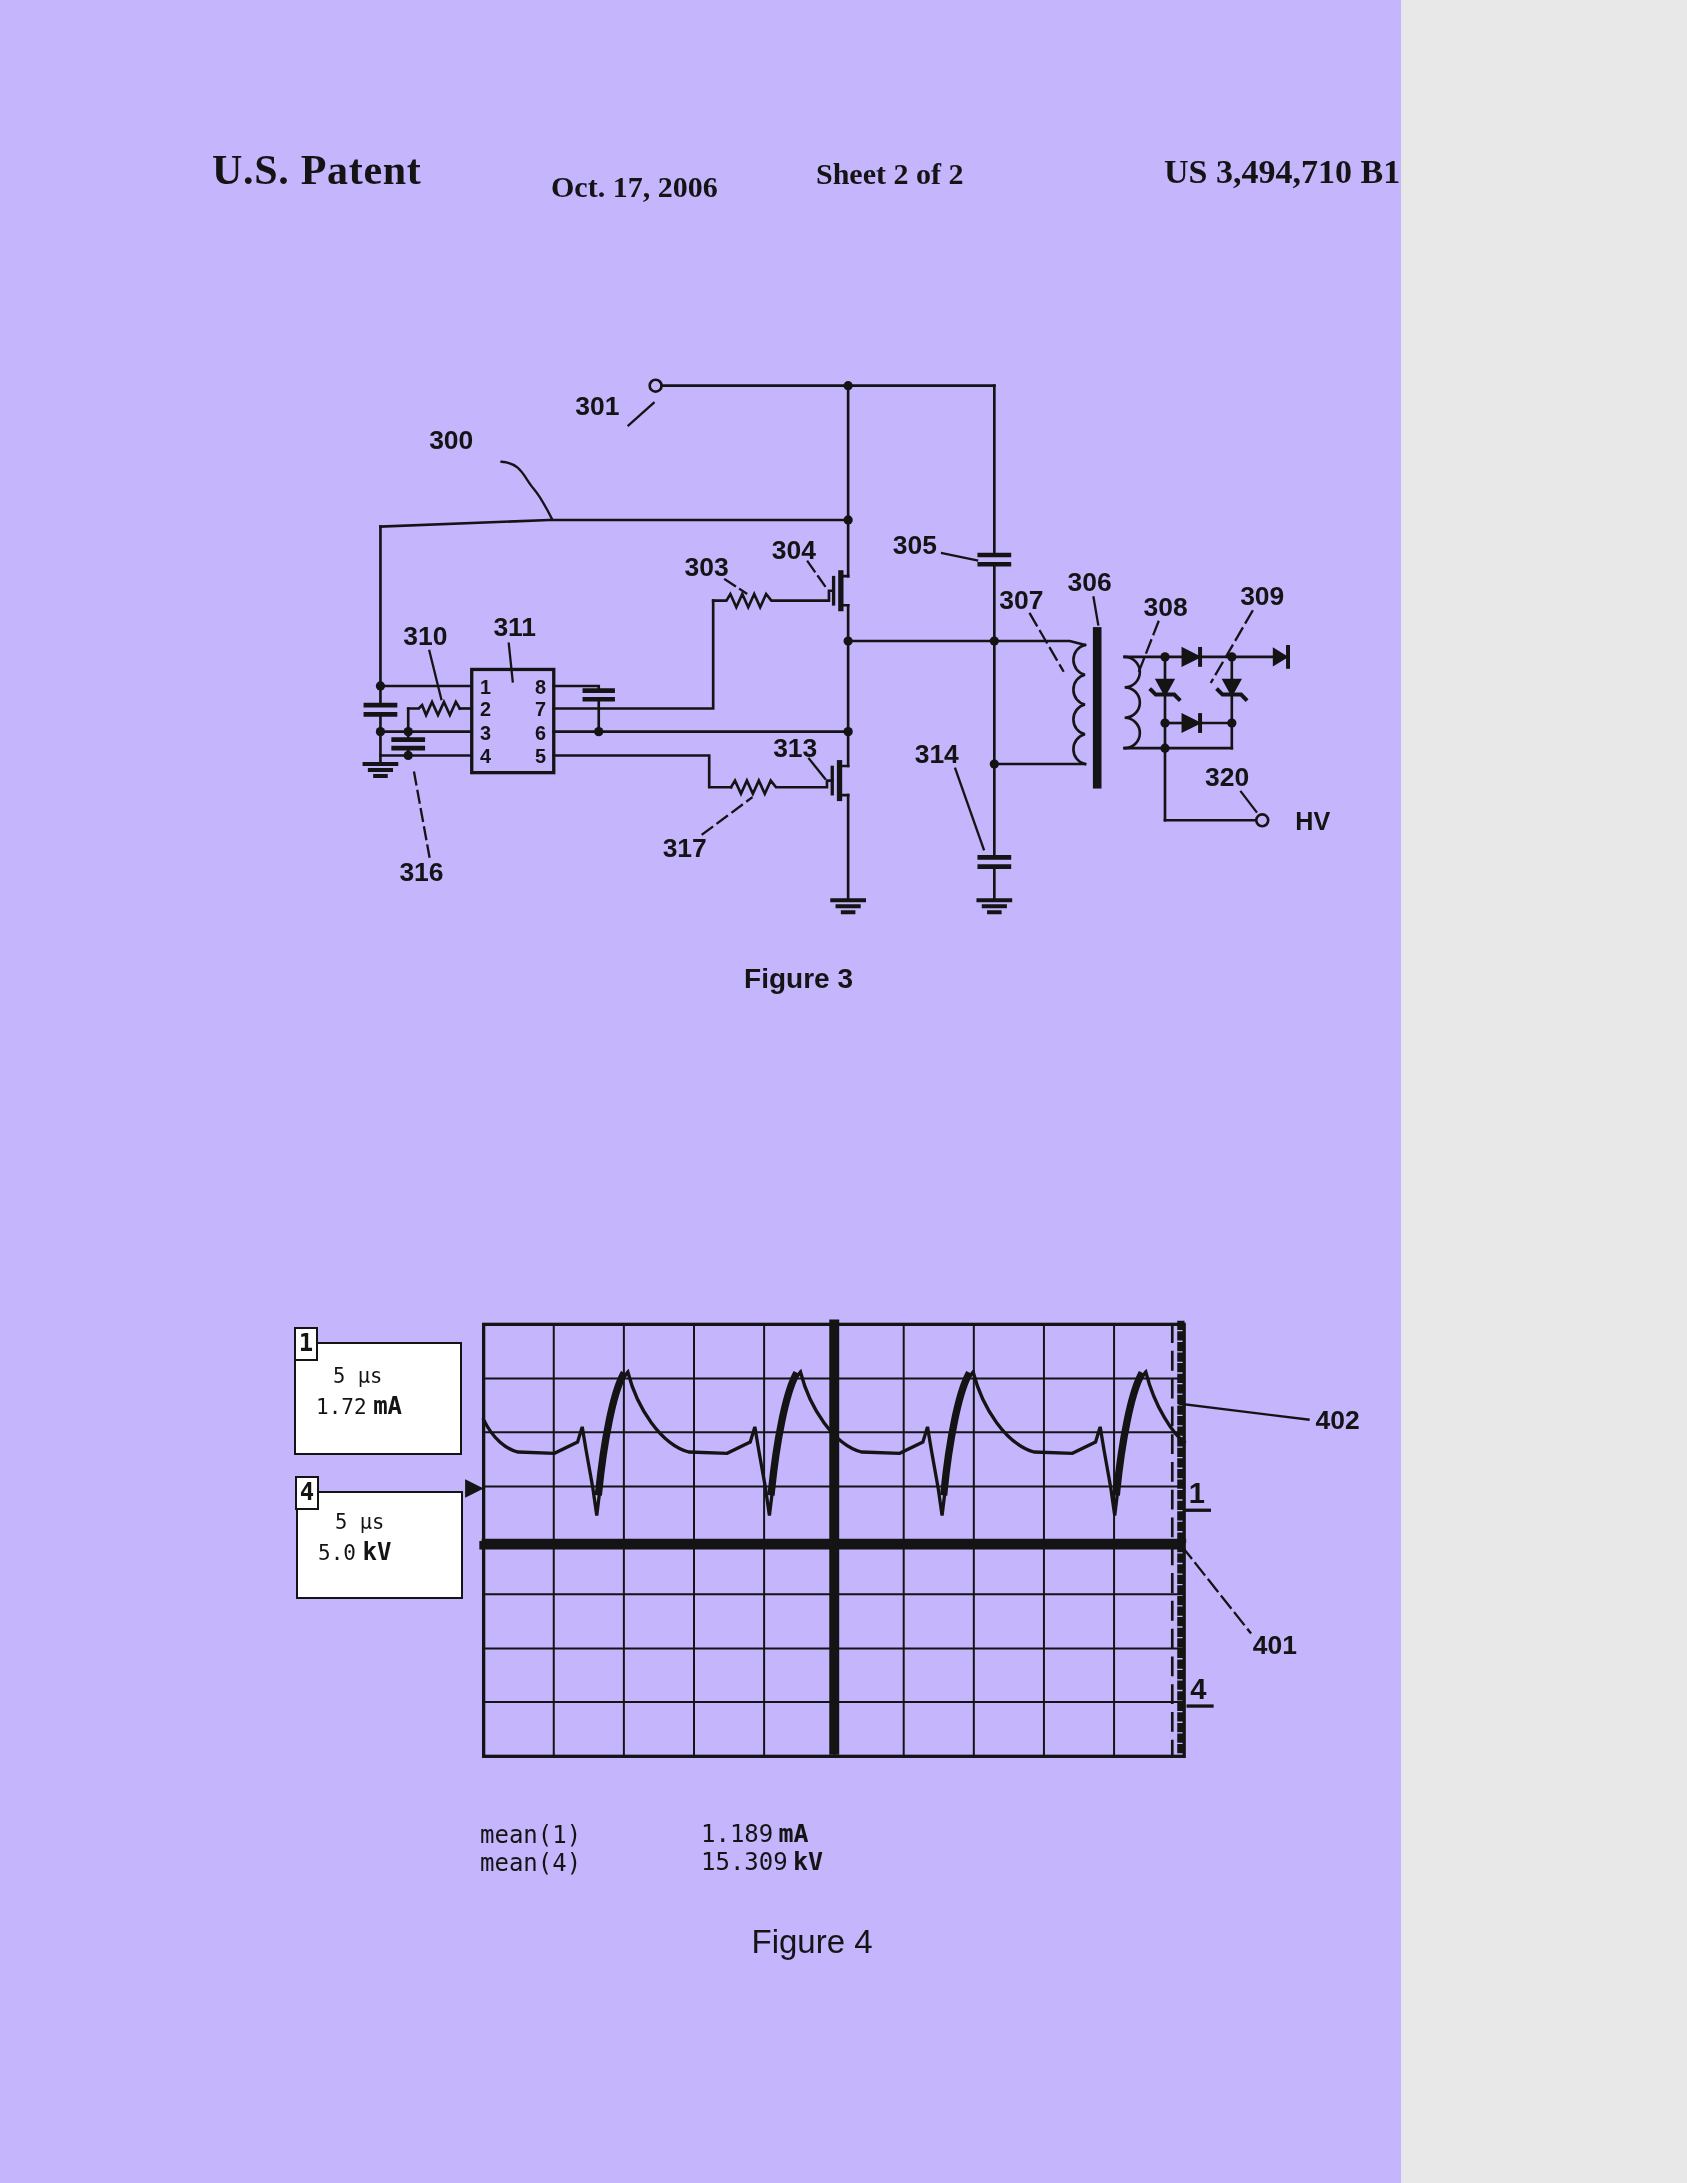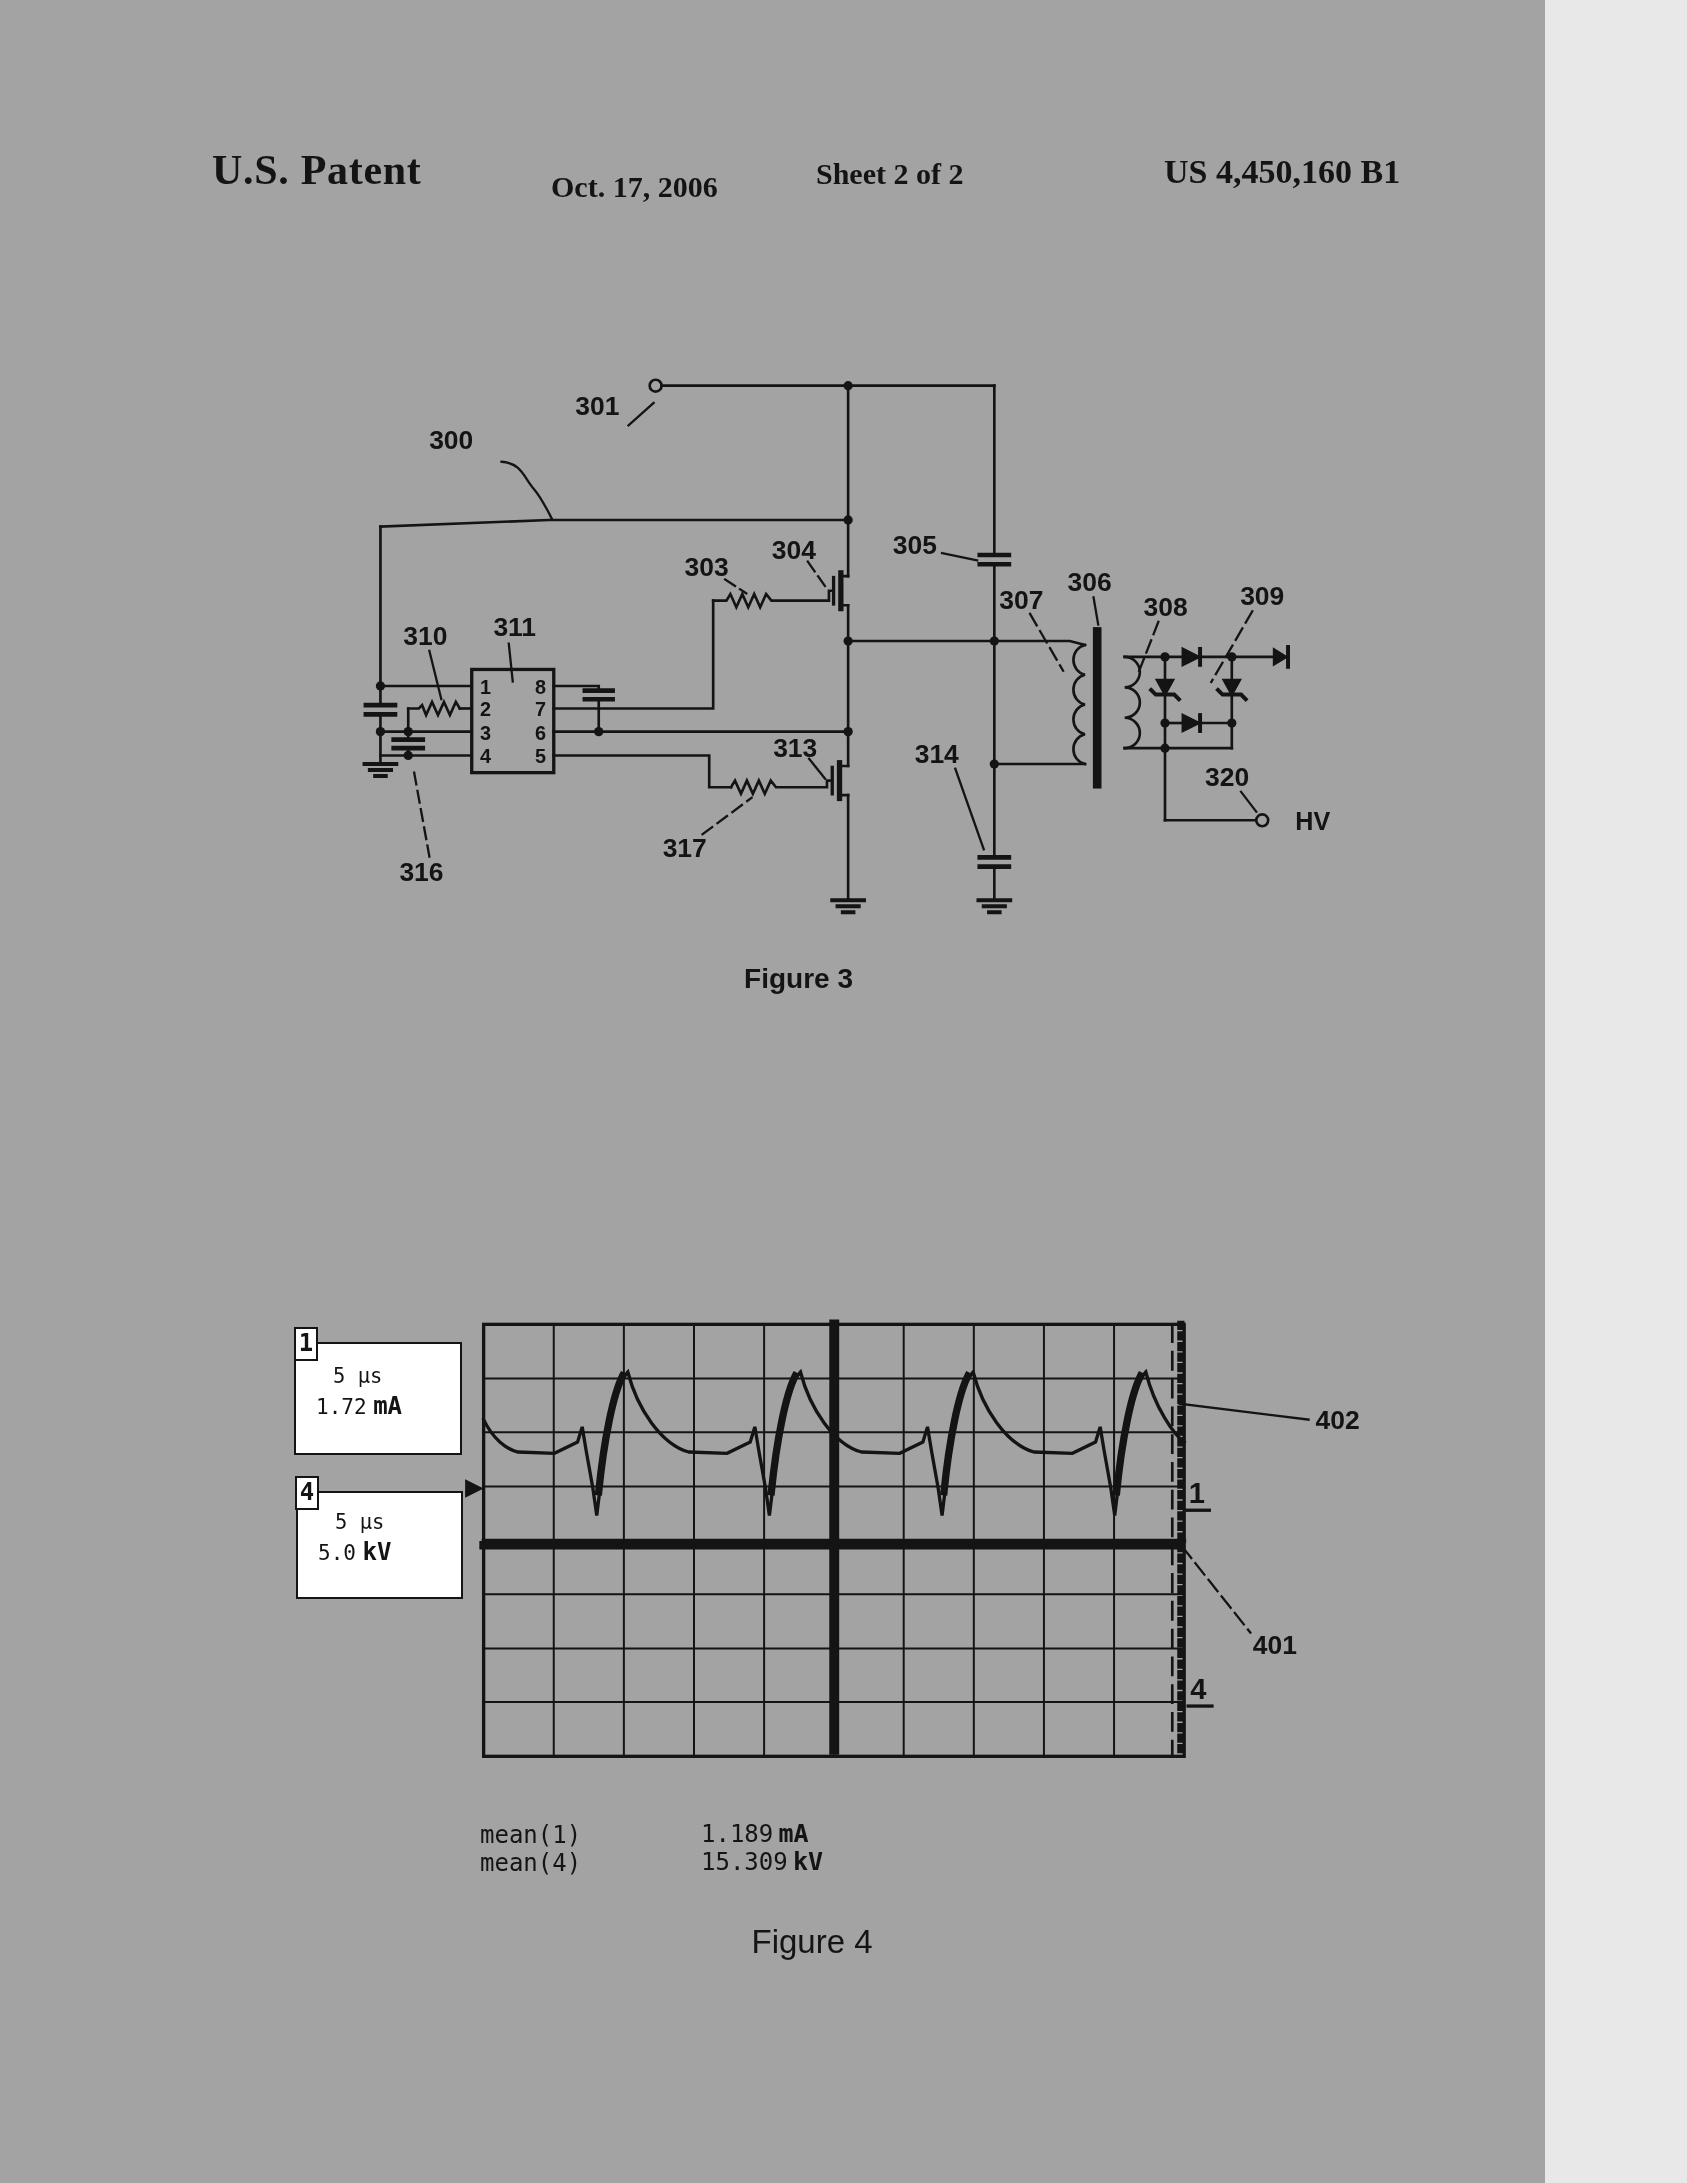--- a/index.html
+++ b/index.html
@@ -1,17 +1,17 @@
 <!DOCTYPE html>
 <html style="font-size:10.6px"><head>
 <meta charset="utf-8">
 <title>Patent Sheet</title>
 <style>
   html,body{margin:0;padding:0;background:#e8e8e8;}
-  .page{position:relative;width:1545px;height:2183px;background:#a3a3a3;overflow:hidden;
+  .page{position:relative;width:1401px;height:2183px;background:#c4b5fd;overflow:hidden;
         font-family:"Liberation Sans",sans-serif;color:#141414;}
   .abs{position:absolute;}
   .serif{font-family:"Liberation Serif",serif;font-weight:bold;}
   .mono{font-family:"DejaVu Sans Mono",monospace;}
   .hdr-title{font-size:42px;letter-spacing:0.7px;}
   .hdr-mid{font-size:30px;}
   .hdr-num{font-size:34px;}
   .figcap3{font-size:28px;font-weight:600;text-align:right;width:132px;}
   .figcap4{font-size:33px;font-weight:400;text-align:center;width:172px;}
   .scopebox{border:2.6px solid #141414;border-radius:0;background:#fff;}
@@ -29,21 +29,21 @@
   .mrktxt{font-size:44px;font-weight:bold;}
 </style>
 </head>
 <body>
 
 <div class="page">
 
   <div class="abs serif hdr-title" style="left:212px;top:146px;">U.S. Patent</div>
   <div class="abs serif hdr-mid" style="left:551px;top:170px;text-align:right;">Oct. 17, 2006</div>
   <div class="abs serif hdr-mid" style="left:816px;top:157px;">Sheet 2 of 2</div>
-  <div class="abs serif hdr-num" style="left:1164px;top:153px;">US 4,450,160 B1</div>
+  <div class="abs serif hdr-num" style="left:1164px;top:153px;">US 3,494,710 B1</div>
 
   <svg class="abs" style="left:0;top:0;" width="1687" height="2183" viewBox="0 0 2550 3300">
     <g stroke="#141414" stroke-width="4" fill="none" stroke-linecap="square">
 
       <g>
 
         <circle cx="991" cy="583" r="9"></circle>
         <path d="M 1000 583 L 1503 583"></path>
 
         <path d="M 575 796 L 830 786 L 1282 786"></path>

